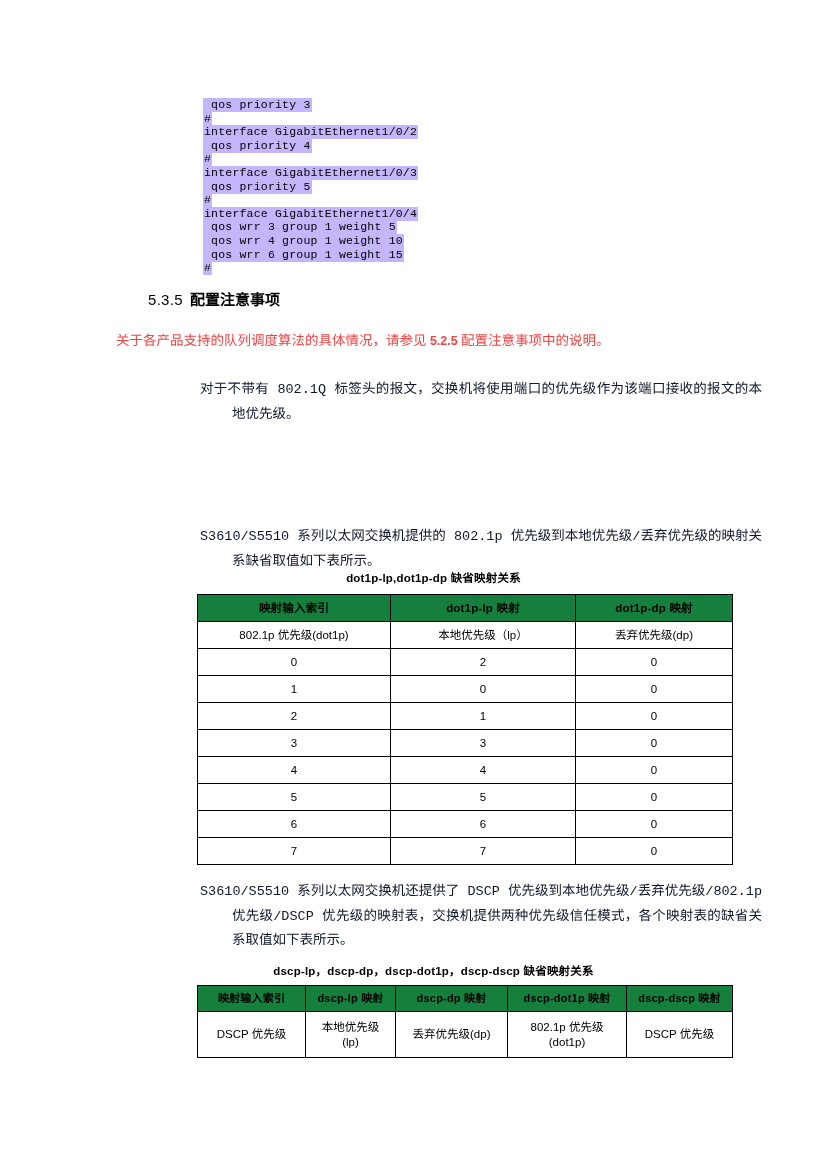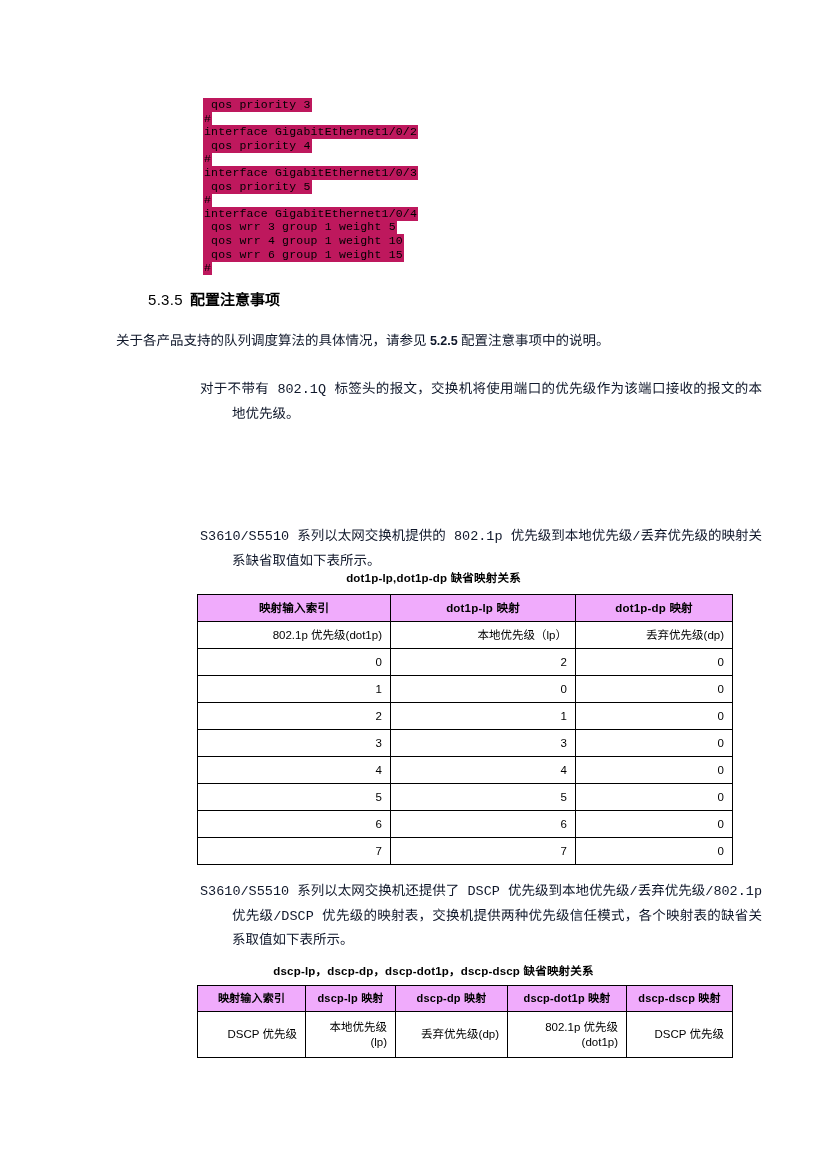--- a/index.html
+++ b/index.html
@@ -34,21 +34,21 @@
     line-height: 13.6px;
     letter-spacing: 0.2px;
     white-space: pre;
     color: #000;
   }
   .code-line {
     display: block;
     height: 13.6px;
   }
   .code-line > span {
-    background: #be185d;
+    background: #c4b5fd;
     padding: 0px 1px 1px 1px;
     white-space: pre;
   }
 
   
   .sec-heading {
     position: absolute;
     left: 116px;
     top: 290px;
     font-family: "Liberation Sans", "DejaVu Sans", sans-serif;
@@ -65,21 +65,21 @@
     font-weight: 700;
     margin-left: 7px;
   }
 
   .body-p {
     position: absolute;
     left: 116px;
     font-family: "Liberation Serif", "DejaVu Serif", serif;
     font-size: 13.5px;
     line-height: 21px;
-    color: #0f172a;
+    color: #ef4444;
     white-space: nowrap;
   }
   .body-p b { font-family: "Liberation Sans","DejaVu Sans",sans-serif; font-size:12.5px; font-weight:700; }
 
   .ind-p {
     position: absolute;
     left: 200px;
     width: 530px;
     font-family: Liberation Mono, monospace;
     font-size: 13.5px;
@@ -115,24 +115,24 @@
     color: #000;
     background: #fff;
     table-layout: fixed;
   }
   table.doc-table th,
   table.doc-table td {
     border: 1px solid #000000;
     padding: 0 8px;
     vertical-align: middle;
     font-weight: 400;
-    text-align: right;
+    text-align: center;
   }
   table.doc-table thead th {
-    background: #f0abfc;
+    background: #15803d;
     text-align: center;
     font-weight: 700;
     letter-spacing: 0.2px;
   }
 
   
   #table-dot1p {
     left: 197px;
     top: 594px;
     width: 535px;

